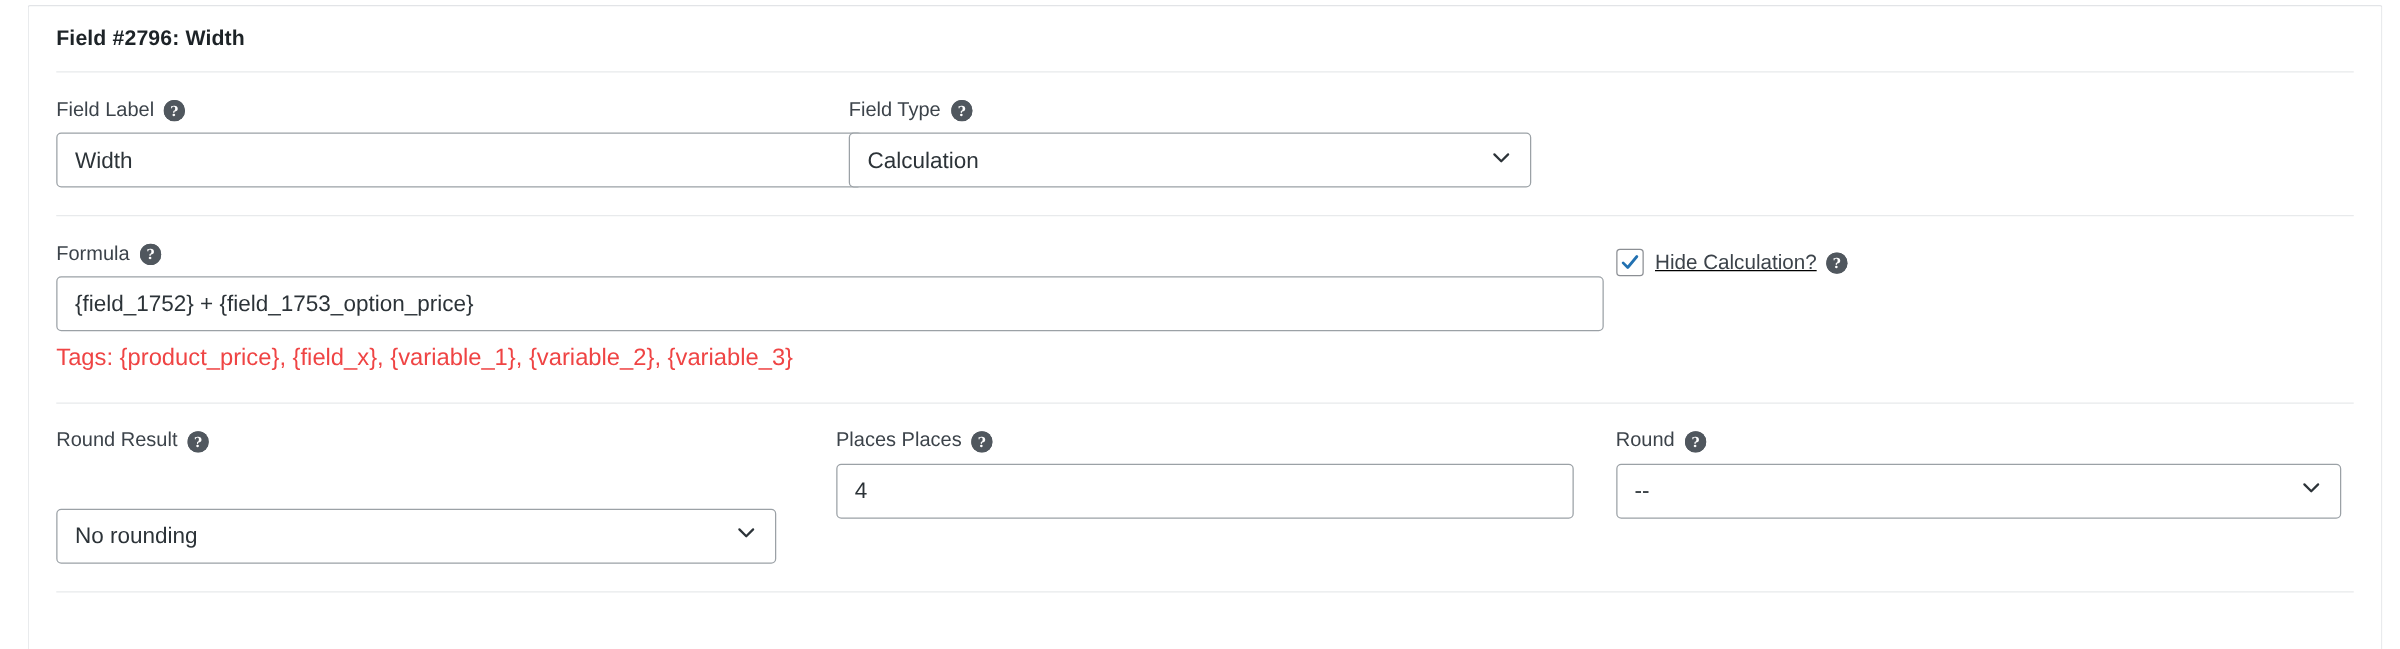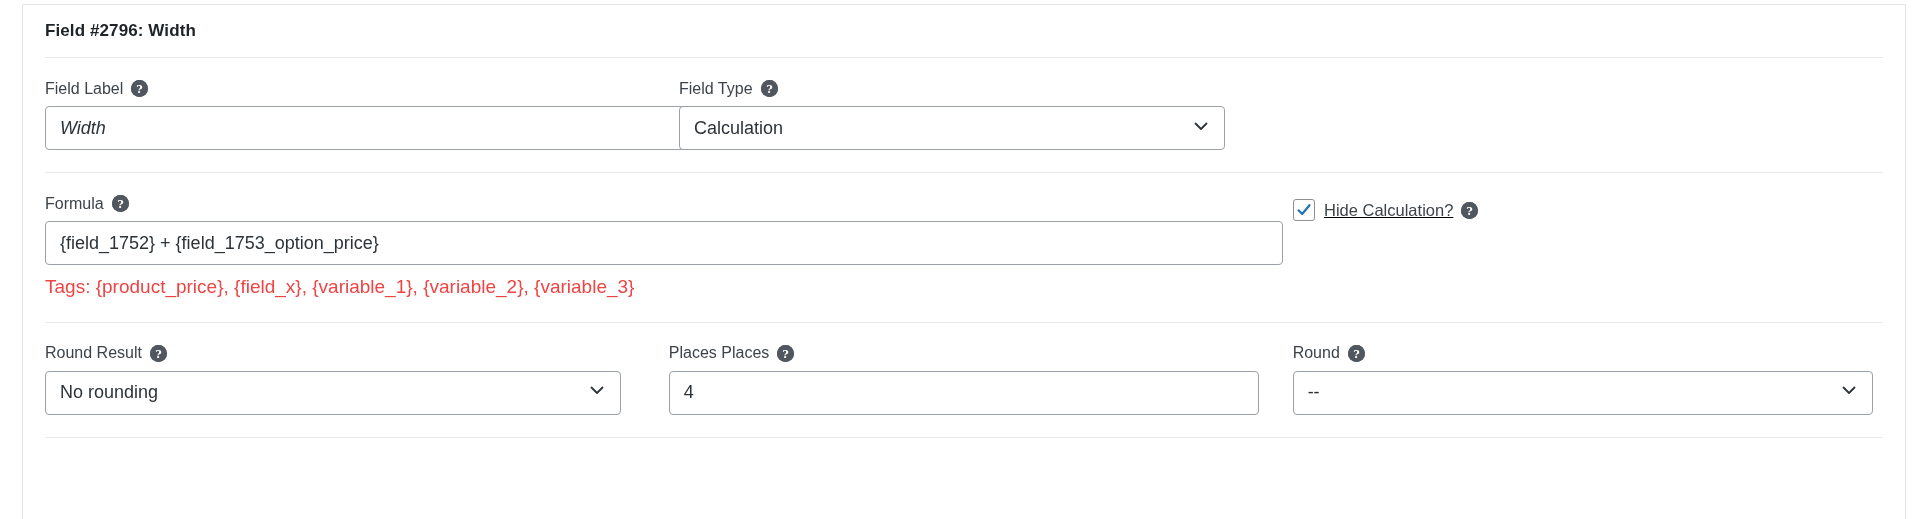--- a/index.html
+++ b/index.html
@@ -110,24 +110,24 @@
     justify-content: space-between;
     cursor: pointer;
   }
   .select-value { color: #2c3338; }
   .chev {
     display: block;
     flex: none;
     margin-left: 8px;
   }
 
-  .w-input-label { width: 645px; font-style: italic; }
+  .w-input-label { width: 645px; }
   .w-input-type  { width: 546px; }
   .w-input-formula { width: 1238px; }
-  .w-input-round { width: 576px; }
+  .w-input-round { width: 576px; margin-top: 36px; }
   .w-input-dec   { width: 590px; }
   .w-input-action{ width: 580px; }
 
   .tags-hint {
     font-size: 19px;
     color: #ef4444;
     margin-top: 10px;
     line-height: 1.3;
   }
 

